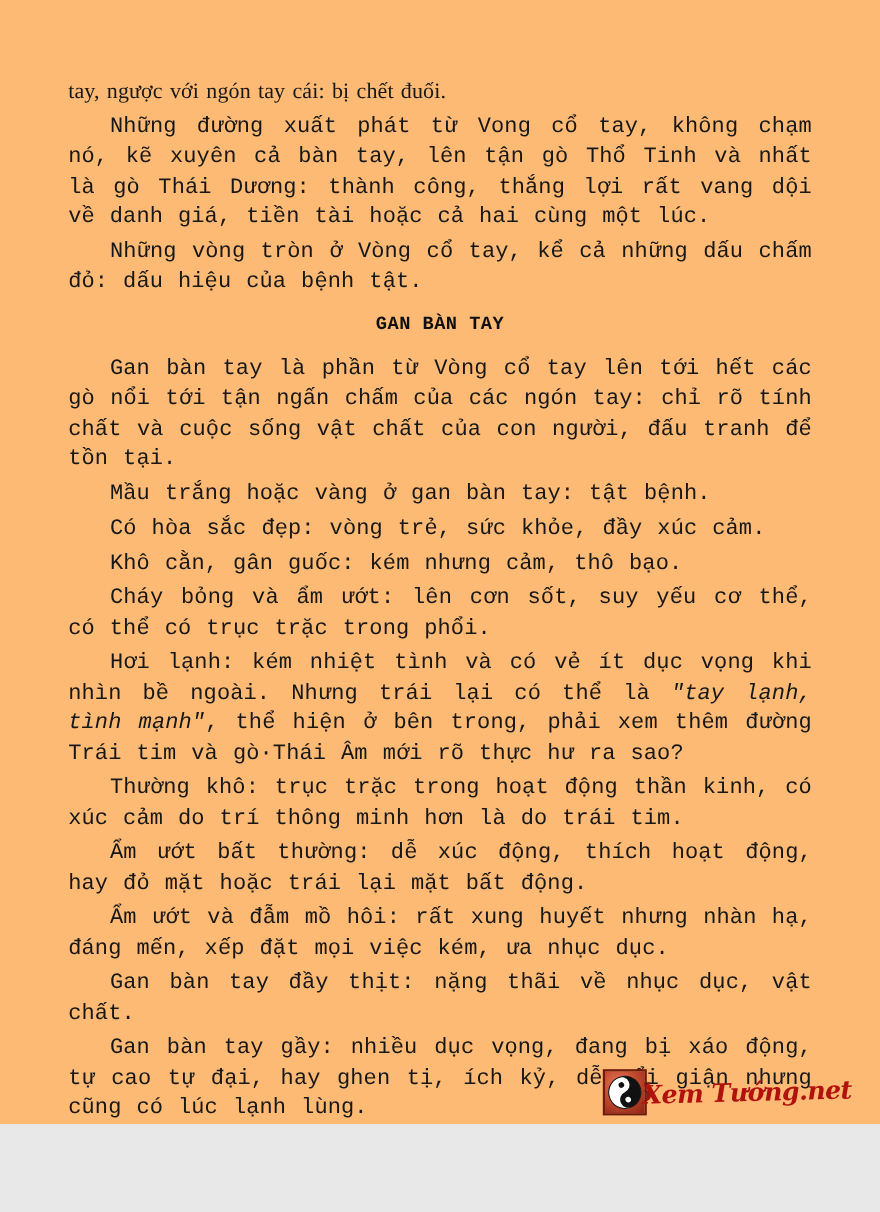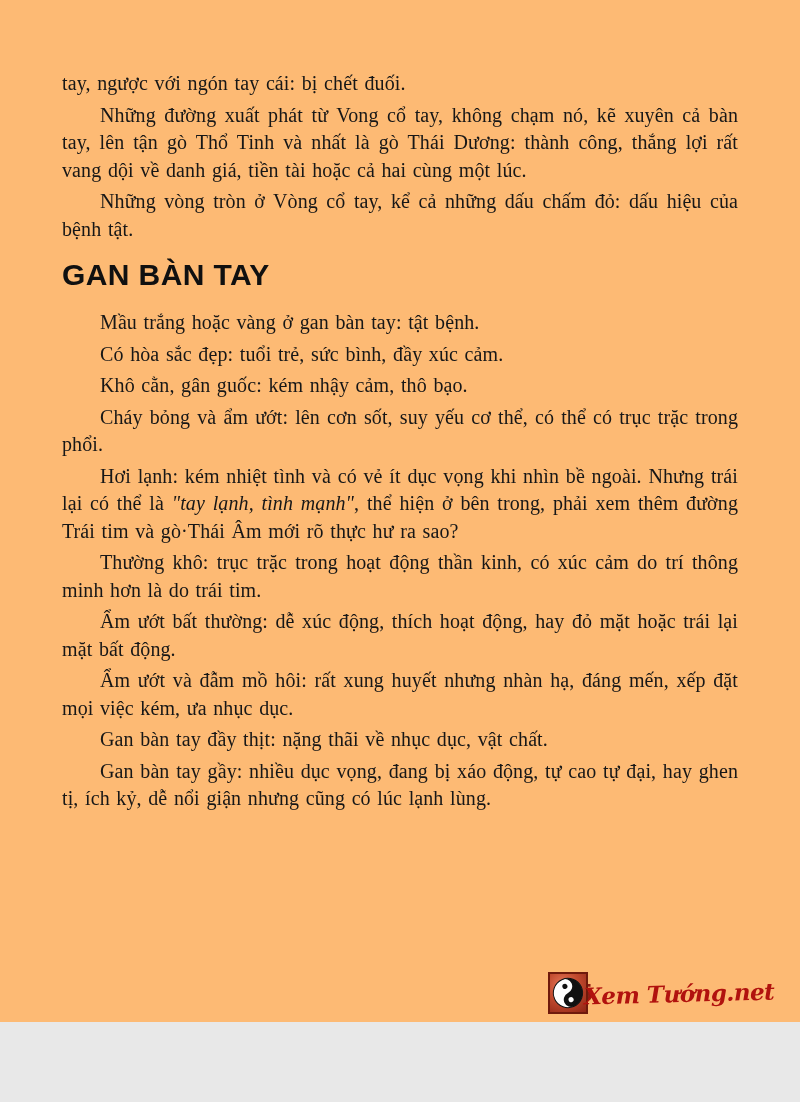--- a/index.html
+++ b/index.html
@@ -20,30 +20,31 @@
     width: 676px;
   }
   .text-block p {
     margin: 0 0 4px 0;
     font-size: 20px;
     line-height: 27.5px;
     text-align: justify;
     word-spacing: 1.5px;
     letter-spacing: 0.1px;
   }
-  .text-block p.indent { text-indent: 38px; }
+  .text-block p.indent { text-indent: 38px; font-family: Liberation Mono, monospace; }
   .text-block p:last-child { margin-bottom: 0; }
   .seg-italic { font-style: italic; }
   h1.section-heading {
-    font-family: Liberation Sans, sans-serif;
-    font-size: 30px;
+    font-family: Liberation Mono, monospace;
+    font-size: 17px;
     font-weight: bold;
     letter-spacing: 0.4px;
     color: #101010;
     margin: 15px 0 17px 0;
+    text-align: center;
   }
   
   .watermark {
     position: absolute;
     right: 26px;
     bottom: 8px;
     display: flex;
     align-items: center;
   }
   .yy-box {
@@ -89,23 +90,24 @@
   <div class="text-block">
     <div>
         <p><span>tay, ngược với ngón tay cái: bị chết đuối.</span></p>
         <p class="indent"><span>Những đường xuất phát từ Vong cổ tay, không chạm nó, kẽ xuyên cả bàn tay, lên tận gò Thổ Tinh và nhất là gò Thái Dương: thành công, thắng lợi rất vang dội về danh giá, tiền tài hoặc cả hai cùng một lúc.</span></p>
         <p class="indent"><span>Những vòng tròn ở Vòng cổ tay, kể cả những dấu chấm đỏ: dấu hiệu của bệnh tật.</span></p>
       </div>
 
     <h1 class="section-heading">GAN BÀN TAY</h1>
 
     <div>
+        <p class="indent"><span>Gan bàn tay là phần từ Vòng cổ tay lên tới hết các gò nổi tới tận ngấn chấm của các ngón tay: chỉ rõ tính chất và cuộc sống vật chất của con người, đấu tranh để tồn tại.</span></p>
         <p class="indent"><span>Mầu trắng hoặc vàng ở gan bàn tay: tật bệnh.</span></p>
-        <p class="indent"><span>Có hòa sắc đẹp: tuổi trẻ, sức bình, đầy xúc cảm.</span></p>
-        <p class="indent"><span>Khô cằn, gân guốc: kém nhậy cảm, thô bạo.</span></p>
+        <p class="indent"><span>Có hòa sắc đẹp: vòng trẻ, sức khỏe, đầy xúc cảm.</span></p>
+        <p class="indent"><span>Khô cằn, gân guốc: kém nhưng cảm, thô bạo.</span></p>
         <p class="indent"><span>Cháy bỏng và ẩm ướt: lên cơn sốt, suy yếu cơ thể, có thể có trục trặc trong phổi.</span></p>
         <p class="indent"><span>Hơi lạnh: kém nhiệt tình và có vẻ ít dục vọng khi nhìn bề ngoài. Nhưng trái lại có thể là </span><span class="seg-italic">"tay lạnh, tình mạnh"</span><span>, thể hiện ở bên trong, phải xem thêm đường Trái tim và gò·Thái Âm mới rõ thực hư ra sao?</span></p>
         <p class="indent"><span>Thường khô: trục trặc trong hoạt động thần kinh, có xúc cảm do trí thông minh hơn là do trái tim.</span></p>
         <p class="indent"><span>Ẩm ướt bất thường: dễ xúc động, thích hoạt động, hay đỏ mặt hoặc trái lại mặt bất động.</span></p>
         <p class="indent"><span>Ẩm ướt và đẫm mồ hôi: rất xung huyết nhưng nhàn hạ, đáng mến, xếp đặt mọi việc kém, ưa nhục dục.</span></p>
         <p class="indent"><span>Gan bàn tay đầy thịt: nặng thãi về nhục dục, vật chất.</span></p>
         <p class="indent"><span>Gan bàn tay gầy: nhiều dục vọng, đang bị xáo động, tự cao tự đại, hay ghen tị, ích kỷ, dễ nổi giận nhưng cũng có lúc lạnh lùng.</span></p>
       </div>
   </div>
 

